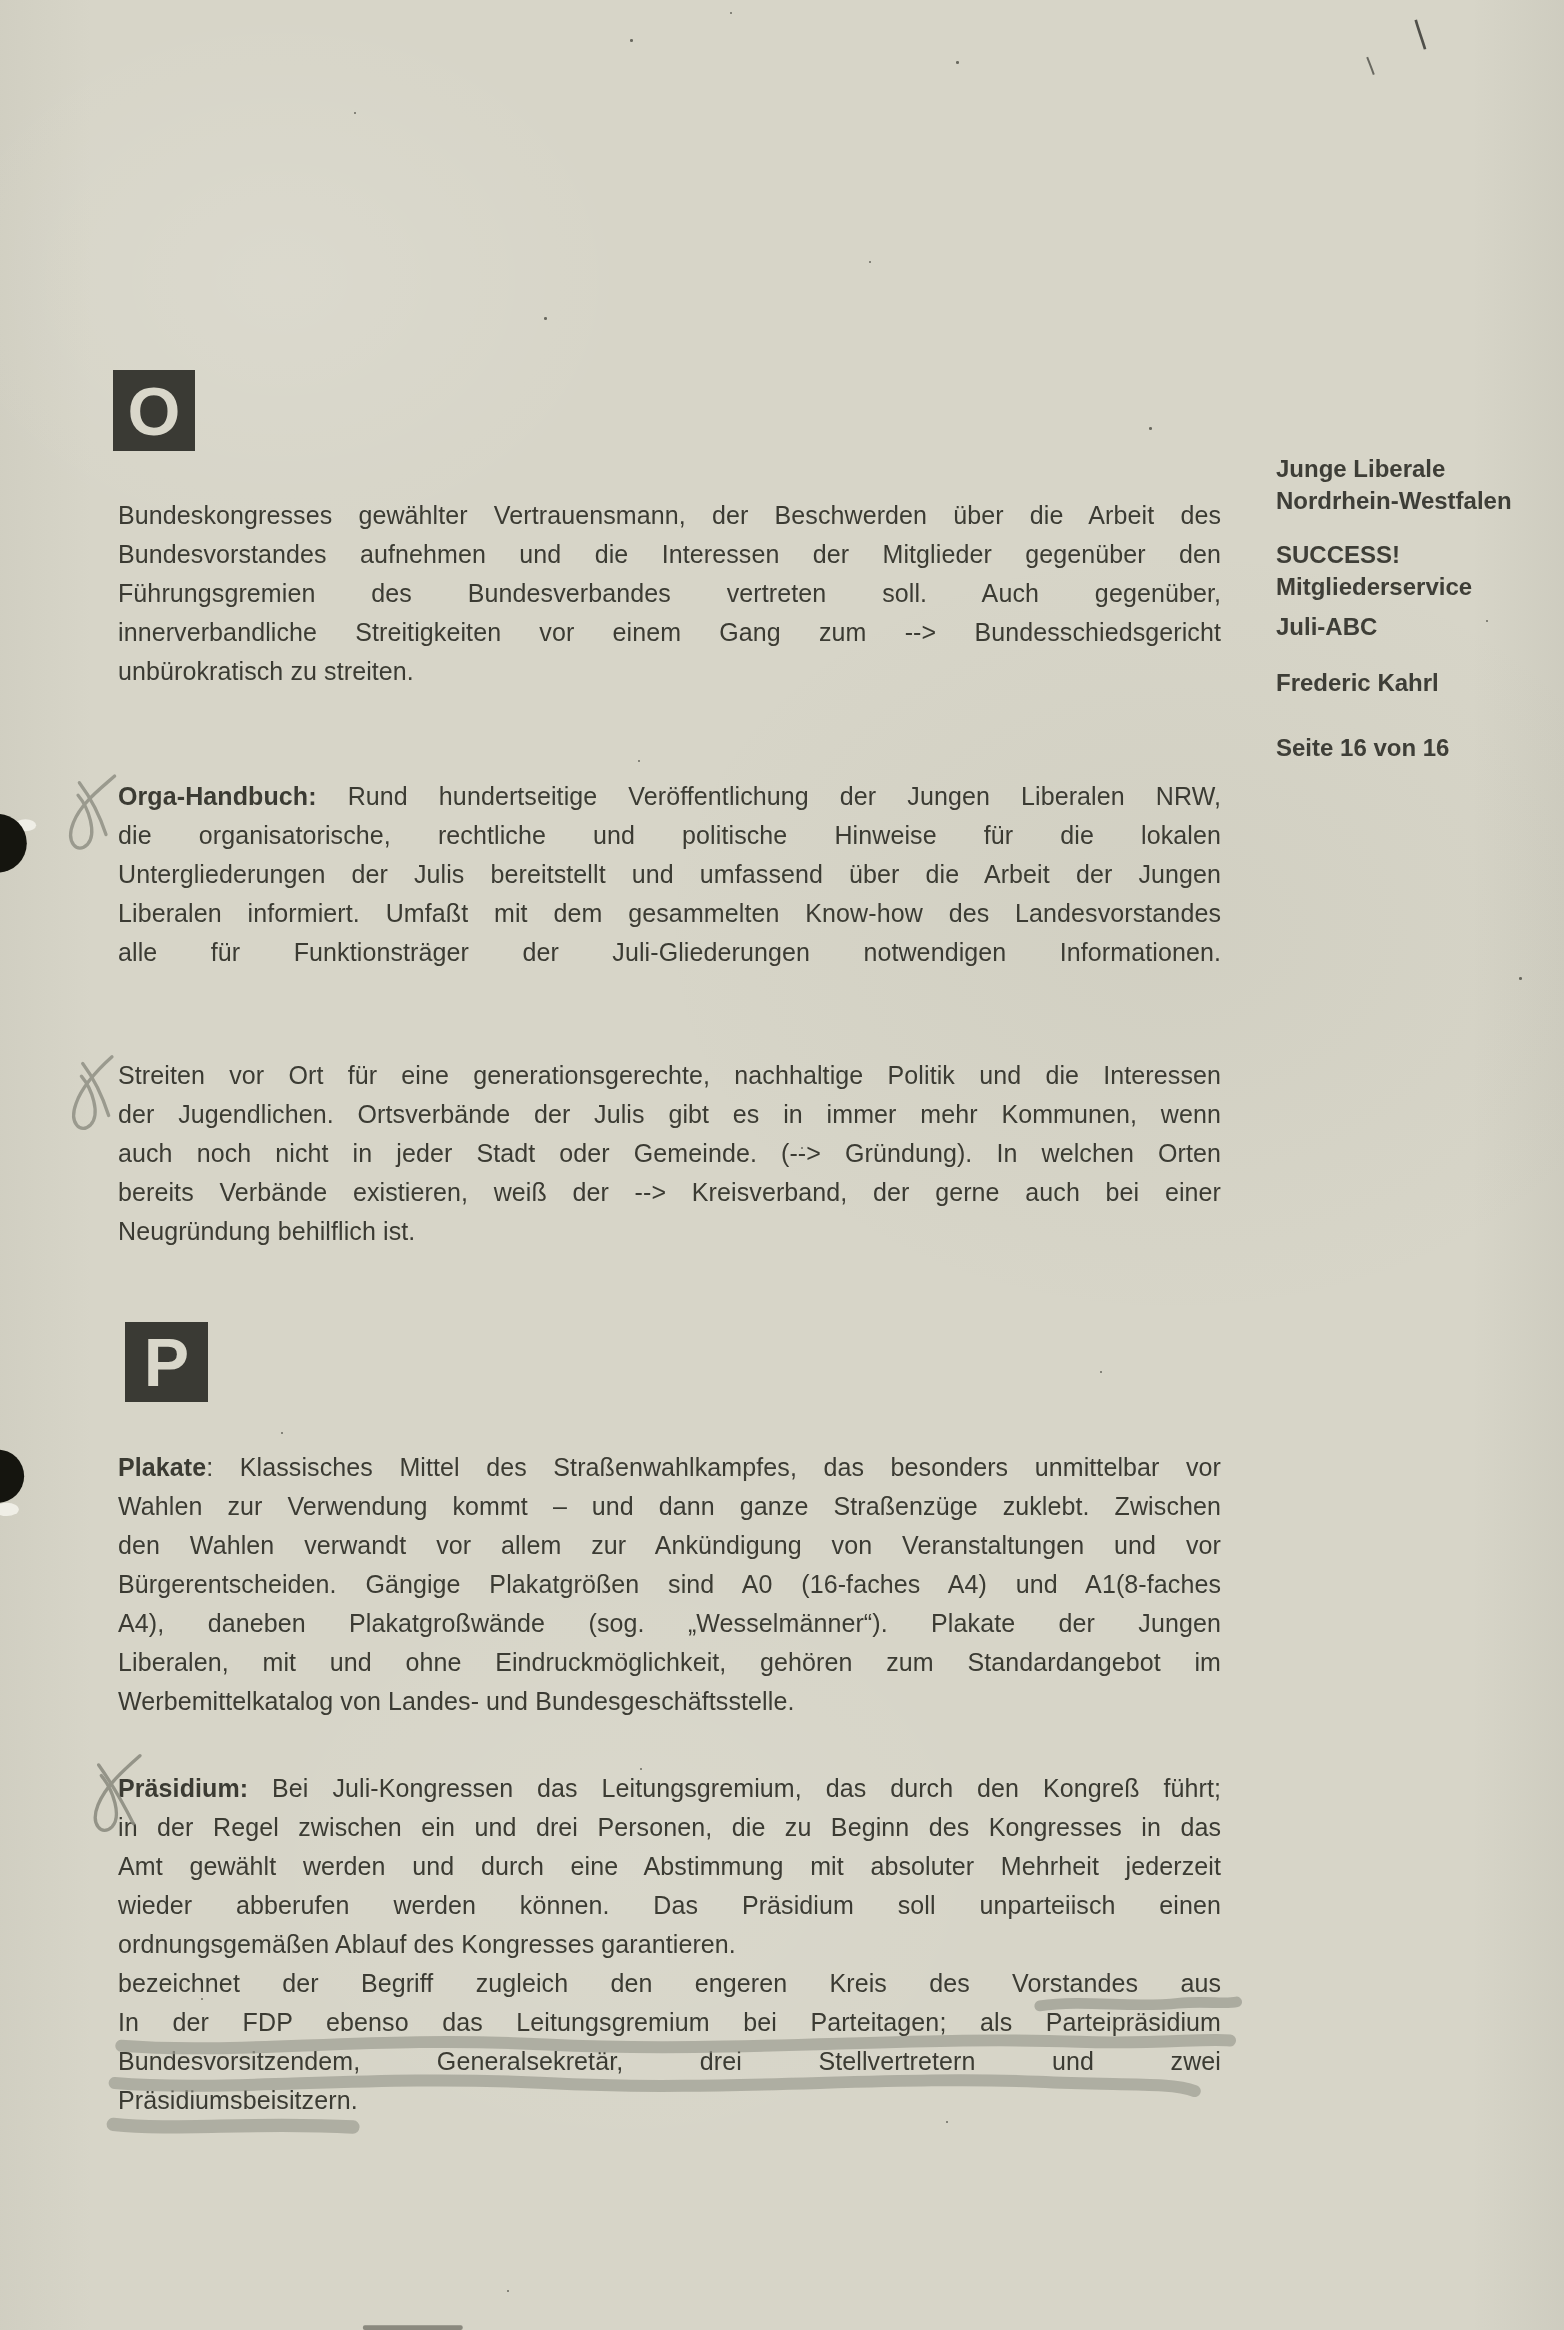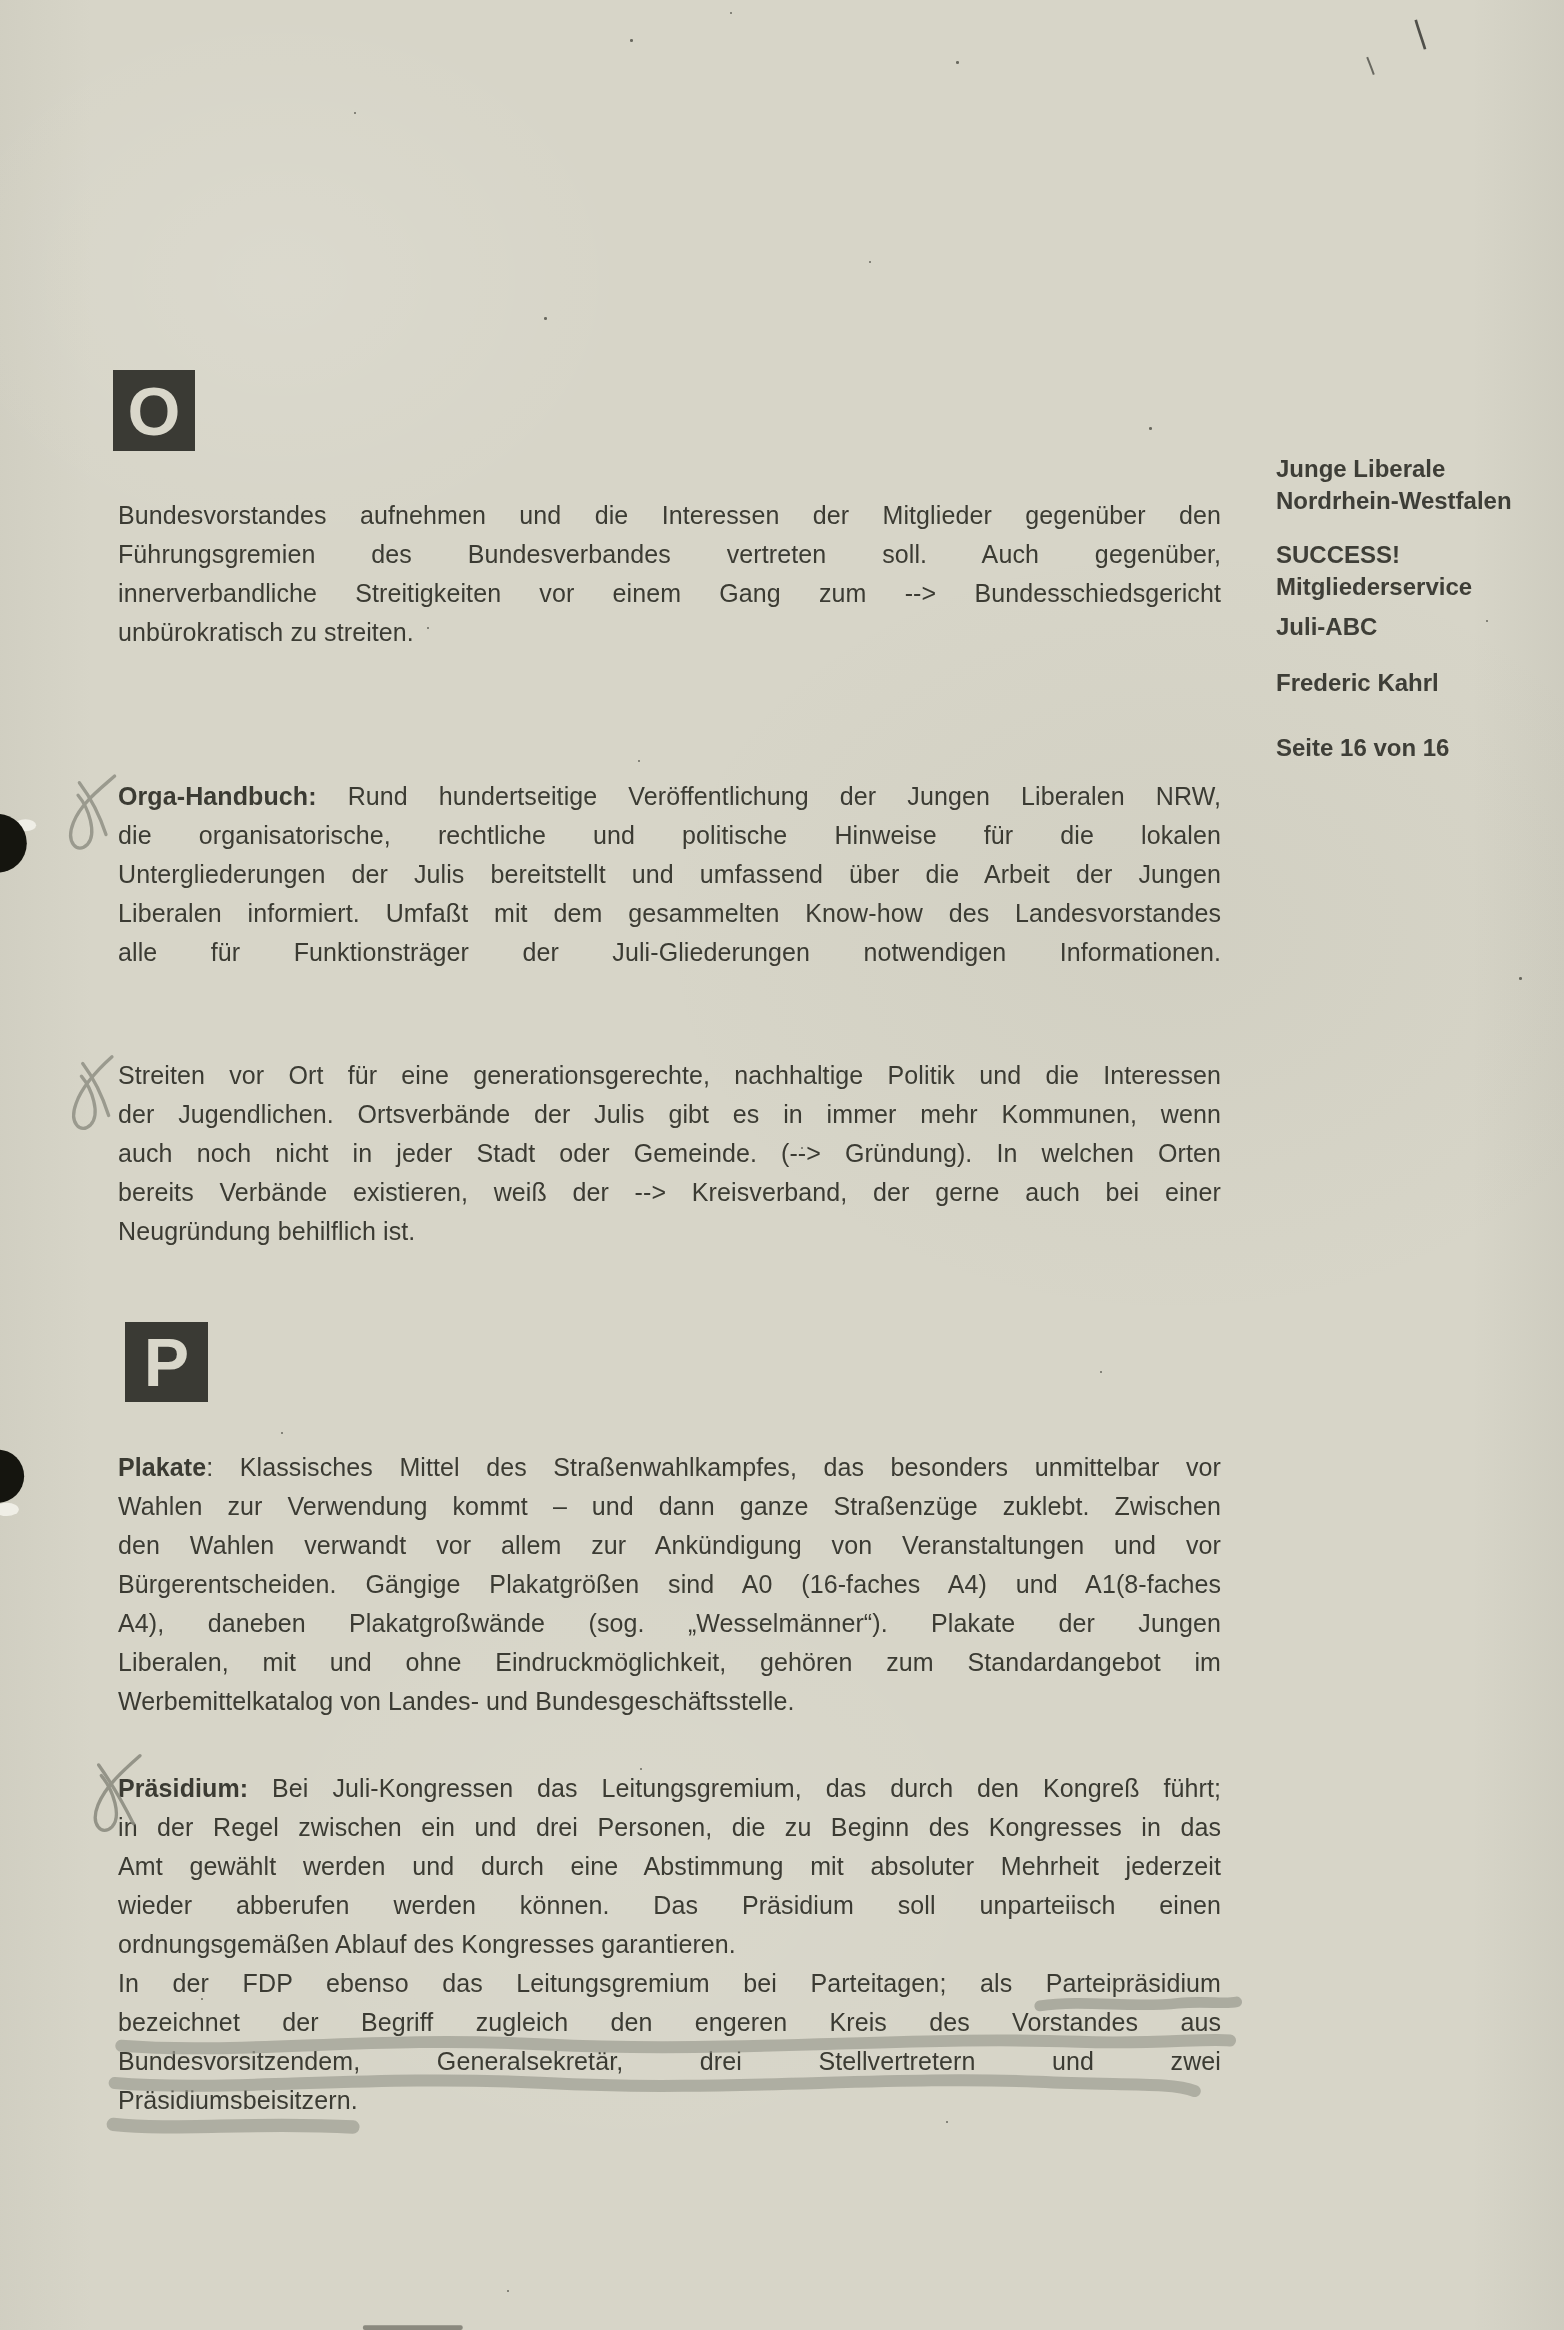--- a/index.html
+++ b/index.html
@@ -59,20 +59,21 @@
 
   <div class="sb" id="sb-org1">Junge Liberale</div>
   <div class="sb" id="sb-org2">Nordrhein-Westfalen</div>
   <div class="sb" id="sb-svc1">SUCCESS!</div>
   <div class="sb" id="sb-svc2">Mitgliederservice</div>
   <div class="sb" id="sb-title">Juli-ABC</div>
   <div class="sb" id="sb-author">Frederic Kahrl</div>
   <div class="sb" id="sb-page">Seite 16 von 16</div>
 
   <div class="entry" id="entry-ombudsmann">
+      <div class="tline">Bundeskongresses gewählter Vertrauensmann, der Beschwerden über die Arbeit des</div>
       <div class="tline">Bundesvorstandes aufnehmen und die Interessen der Mitglieder gegenüber den</div>
       <div class="tline">Führungsgremien des Bundesverbandes vertreten soll. Auch gegenüber,</div>
       <div class="tline">innerverbandliche Streitigkeiten vor einem Gang zum --&gt; Bundesschiedsgericht</div>
       <div class="tline flush">unbürokratisch zu streiten.</div>
     </div>
   <div class="entry" id="entry-orga-handbuch">
       <div class="tline"><b>Orga-Handbuch:</b> Rund hundertseitige Veröffentlichung der Jungen Liberalen NRW,</div>
       <div class="tline">die organisatorische, rechtliche und politische Hinweise für die lokalen</div>
       <div class="tline">Untergliederungen der Julis bereitstellt und umfassend über die Arbeit der Jungen</div>
       <div class="tline">Liberalen informiert. Umfaßt mit dem gesammelten Know-how des Landesvorstandes</div>
@@ -93,22 +94,22 @@
       <div class="tline">A4), daneben Plakatgroßwände (sog. „Wesselmänner“). Plakate der Jungen</div>
       <div class="tline">Liberalen, mit und ohne Eindruckmöglichkeit, gehören zum Standardangebot im</div>
       <div class="tline flush">Werbemittelkatalog von Landes- und Bundesgeschäftsstelle.</div>
     </div>
   <div class="entry" id="entry-praesidium">
       <div class="tline"><b>Präsidium:</b> Bei Juli-Kongressen das Leitungsgremium, das durch den Kongreß führt;</div>
       <div class="tline">in der Regel zwischen ein und drei Personen, die zu Beginn des Kongresses in das</div>
       <div class="tline">Amt gewählt werden und durch eine Abstimmung mit absoluter Mehrheit jederzeit</div>
       <div class="tline">wieder abberufen werden können. Das Präsidium soll unparteiisch einen</div>
       <div class="tline flush">ordnungsgemäßen Ablauf des Kongresses garantieren.</div>
+      <div class="tline">bezeichnet der Begriff zugleich den engeren Kreis des Vorstandes aus</div>
       <div class="tline">In der FDP ebenso das Leitungsgremium bei Parteitagen; als Parteipräsidium</div>
-      <div class="tline">bezeichnet der Begriff zugleich den engeren Kreis des Vorstandes aus</div>
       <div class="tline">Bundesvorsitzendem, Generalsekretär, drei Stellvertretern und zwei</div>
       <div class="tline flush">Präsidiumsbeisitzern.</div>
     </div>
 
   <svg class="marks" width="1565" height="2330" viewBox="0 0 2351 3501">
 
     <ellipse cx="38" cy="1240" rx="16" ry="9" fill="#efeee6"></ellipse>
     <ellipse cx="10" cy="2268" rx="18" ry="10" fill="#efeee6"></ellipse>
 
     <circle cx="-4" cy="1267" r="44" fill="#15150f"></circle>

